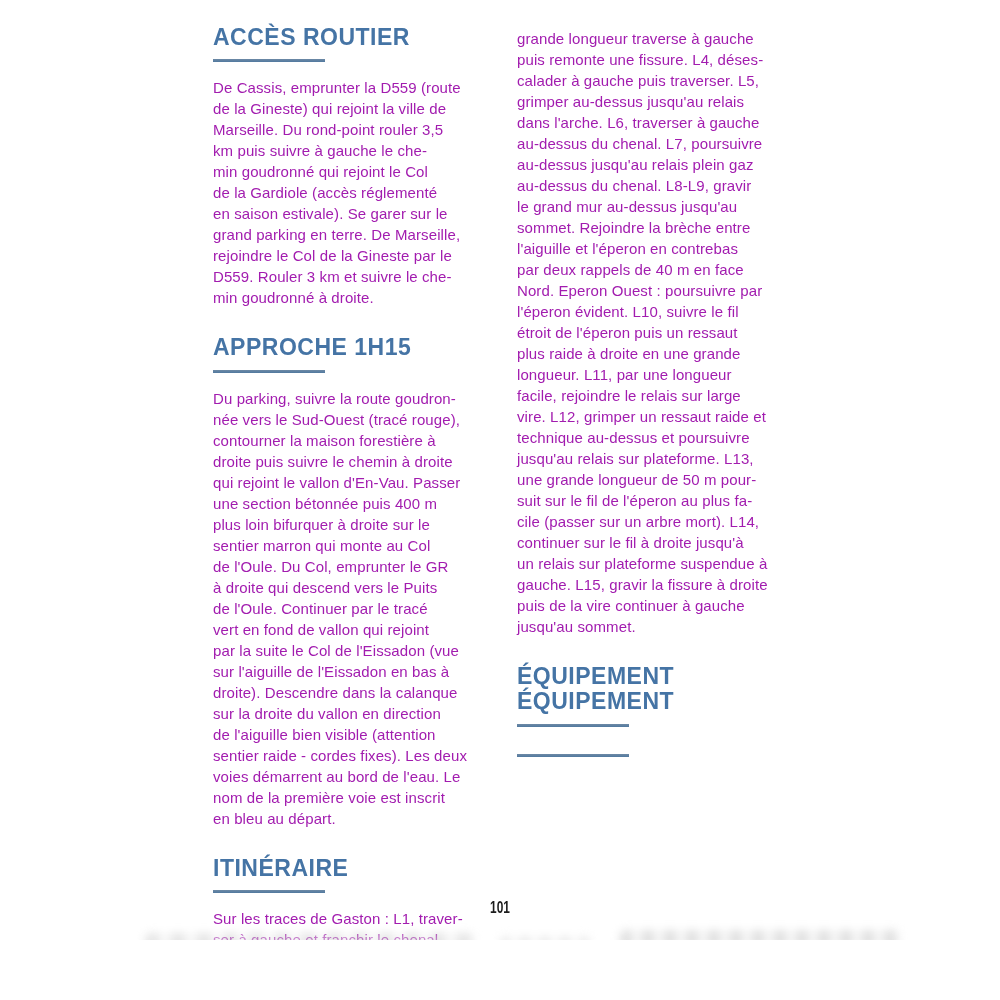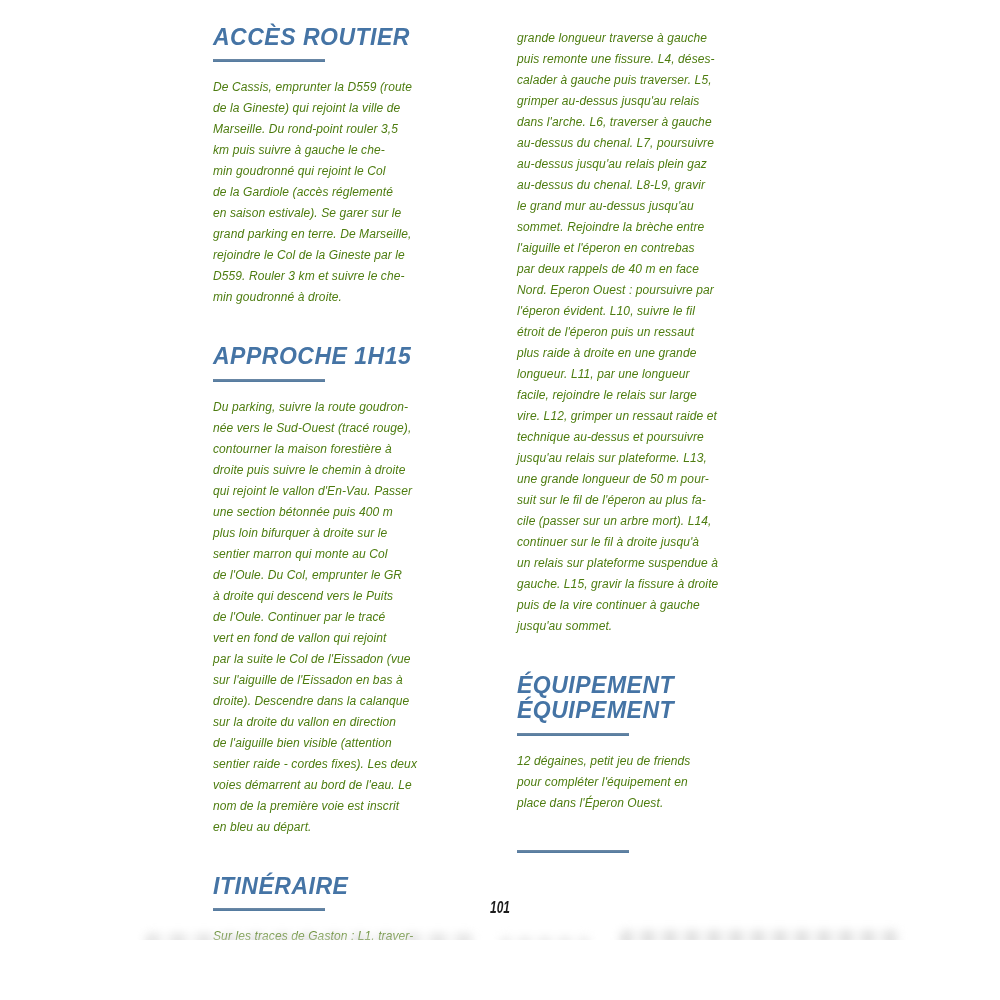--- a/index.html
+++ b/index.html
@@ -7,51 +7,50 @@
     padding: 0;
     background: #ffffff;
   }
   .page {
     position: relative;
     width: 1000px;
     height: 940px;
     background: #ffffff;
     overflow: hidden;
     font-family: "Liberation Sans", sans-serif;
-    font-style: italic;
   }
   .column {
     position: absolute;
     top: 25px;
   }
   .column.left  { left: 213px; width: 282px; }
   .column.right { left: 517px; width: 288px; }
 
   .section-heading {
     margin: 0;
     padding: 0;
     font-size: 23px;
     font-weight: 700;
     letter-spacing: 0.5px;
     color: #4574a5;
     line-height: 1.1;
   }
-  .section + .section { margin-top: 36px; }
+  .section + .section { margin-top: 27px; }
   .heading-rule {
     width: 112px;
     height: 3px;
     margin-top: 9px;
     border: none;
     background: linear-gradient(#6d89a5, #51799f);
   }
   .para {
     margin: 15px 0 0 0;
-    font-size: 12px;
+    font-size: 15px;
     line-height: 21px;
-    color: #4d7c0f;
+    color: #a21caf;
     white-space: pre-line;
     letter-spacing: 0.1px;
   }
   .section.no-heading .para { margin-top: 3px; }
 
   .page-number {
     position: absolute;
     left: 0;
     right: 0;
     bottom: 22px;
@@ -167,23 +166,20 @@
 continuer sur le fil à droite jusqu'à
 un relais sur plateforme suspendue à
 gauche. L15, gravir la fissure à droite
 puis de la vire continuer à gauche
 jusqu'au sommet.</p>
     </div>
 
     <div class="section">
       <h2 class="section-heading">ÉQUIPEMENT ÉQUIPEMENT</h2>
       <div class="heading-rule"></div>
-      <p class="para">12 dégaines, petit jeu de friends
-pour compléter l'équipement en
-place dans l'Éperon Ouest.</p>
     </div>
 
     <div class="section">
       <div class="heading-rule"></div>
     </div>
 
   </div>
 
   <div class="scan-artifact artifact-1"></div>
   <div class="scan-artifact artifact-2"></div>

